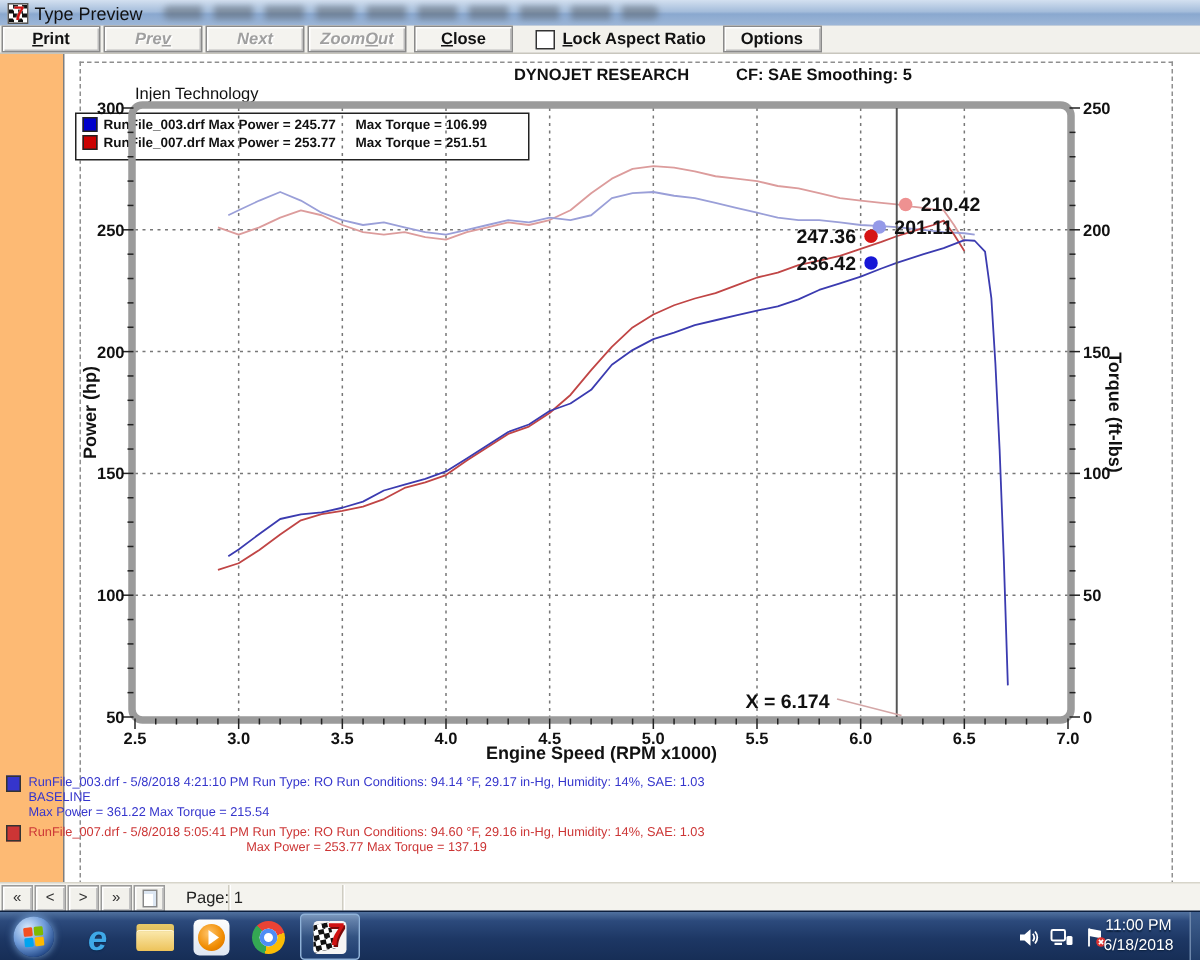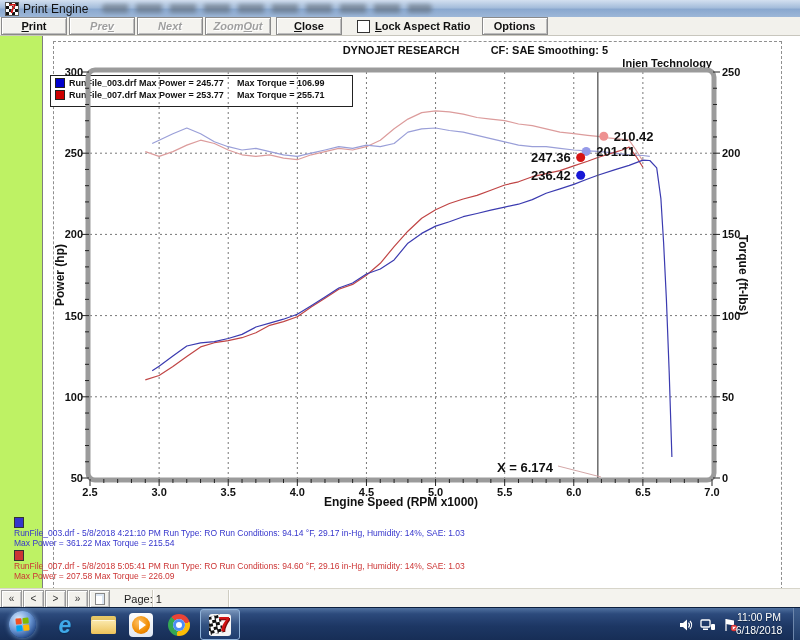--- a/index.html
+++ b/index.html
@@ -33,40 +33,40 @@
   .tbtn{height:16px;min-width:52px;margin:0 1px;padding:0 6px;background:#f4f3ef;
     border:1px solid #8a8a8a;box-shadow:inset 1px 1px 0 #ffffff, inset -1px -1px 0 #bdbdbd;
     font-size:11px;font-weight:bold;color:#111;display:flex;align-items:center;justify-content:center;
     white-space:nowrap;}
   .tbtn.disabled{color:#9f9f9f;text-shadow:1px 1px 0 #fff;font-style:italic;}
   .tb-check{display:flex;align-items:center;margin-left:14px;font-size:11px;font-weight:bold;color:#111;}
   .tb-check .box{width:11px;height:11px;background:#fff;border:1px solid #333;margin-right:5px;}
   .tb-gap{width:10px;}
 
   
-  .preview{position:absolute;left:0;top:35px;width:636px;height:553px;background:#bef264;z-index:1;}
+  .preview{position:absolute;left:0;top:35px;width:636px;height:553px;background:#fdba74;z-index:1;}
   .paper{position:absolute;left:42px;top:0;width:752px;height:553px;background:#ffffff;
     box-shadow:1px 0 0 #7e7e7e inset;}
   .margin-rect{position:absolute;left:53px;top:6px;width:727px;height:572px;
     border:1px dashed #8f8f8f;}
   .hdr1{position:absolute;left:90px;top:9px;width:622px;text-align:center;
     font-size:11px;font-weight:bold;color:#111;}
-  .hdr2{position:absolute;left:90px;top:22px;width:622px;text-align:right;
-    font-size:11px;font-weight:bold;color:#111;}
+  .hdr2{position:absolute;left:90px;top:22px;width:622px;text-align:left;
+    font-size:11px;font-weight:normal;color:#111;}
   .corner-note{position:absolute;right:28px;top:9px;font-size:11px;font-weight:bold;color:#111;}
 
   .legendbox{position:absolute;left:50px;top:40px;width:301px;height:28px;background:#fff;
     border:1px solid #222;z-index:6;padding:1px 0;}
   .lrow{display:flex;align-items:center;height:12px;padding-left:4px;
     font-size:9px;font-weight:bold;color:#111;white-space:nowrap;}
   .lrow .sq{width:8px;height:8px;border:1px solid #222;margin-right:4px;flex:none;}
   .lrow .lfile{width:168px;}
 
   .runinfo{position:absolute;left:0;top:478px;width:740px;z-index:6;}
-  .riblock{position:absolute;left:14px;display:flex;flex-direction:column;}
+  .riblock{position:absolute;left:4px;display:flex;}
   .riblock .sq{width:8px;height:9px;border:1px solid #333;margin:1px 5px 0 0;flex:none;}
   .riblock .lines{font-size:8.5px;line-height:10px;white-space:nowrap;}
 
   .chartsvg{position:absolute;left:0;top:0;width:800px;height:588px;z-index:5;pointer-events:none;}
 
   
   .statusbar{position:absolute;left:0;top:588px;width:800px;height:19px;background:#f4f3ee;
     border-top:1px solid #d7d5ca;display:flex;align-items:center;z-index:30;}
   .navbtn{width:19px;height:16px;margin-left:1px;background:#f2f1ec;border:1px solid #9a9a9a;
     box-shadow:inset 1px 1px 0 #fff, inset -1px -1px 0 #c2c2c2;font-size:10px;color:#333;
@@ -125,21 +125,21 @@
     background:linear-gradient(#40608f,#203c68);}
 </style>
 </head>
 <body>
 
 <div class="titlebar">
   <div class="title-icon">
     <div class="chk"></div>
       <div class="seven">7</div>
   </div>
-  <div class="title-text">Print Engine</div>
+  <div class="title-text">Type Preview</div>
   <div class="title-blur"></div>
 </div>
 <div class="winbtns">
   <div class="winbtn">▬</div>
   <div class="winbtn">❐</div>
   <div class="winbtn close">✕</div>
 </div>
 
 <div class="toolbar" id="toolbar">
     <div class="tbtn"><u>P</u>rint</div>
@@ -163,36 +163,37 @@
   <div class="corner-note">CF: SAE  Smoothing: 5</div>
   <div class="legendbox" id="legendbox">
       <div class="lrow">
         <div class="sq" style="background: rgb(0, 0, 204);"></div>
         <span class="lfile">RunFile_003.drf Max Power = 245.77</span>
         <span>Max Torque = 106.99</span>
       </div>
       <div class="lrow">
         <div class="sq" style="background: rgb(204, 0, 0);"></div>
         <span class="lfile">RunFile_007.drf Max Power = 253.77</span>
-        <span>Max Torque = 255.71</span>
+        <span>Max Torque = 251.51</span>
       </div>
     </div>
   <div class="runinfo" id="runinfo">
       <div class="riblock" style="top: 3px;">
         <div class="sq" style="background: rgb(53, 53, 204);"></div>
         <div class="lines" style="color: rgb(53, 53, 204);">
           <div>RunFile_003.drf - 5/8/2018 4:21:10 PM  Run Type: RO  Run Conditions: 94.14 °F, 29.17 in-Hg,  Humidity:  14%, SAE: 1.03</div>
+          <div>BASELINE</div>
           <div>Max Power = 361.22  Max Torque = 215.54</div>
         </div>
       </div>
-      <div class="riblock" style="top: 36px;">
+      <div class="riblock" style="top: 36px; text-align: center;">
         <div class="sq" style="background: rgb(204, 53, 53);"></div>
         <div class="lines" style="color: rgb(204, 53, 53);">
           <div>RunFile_007.drf - 5/8/2018 5:05:41 PM  Run Type: RO  Run Conditions: 94.60 °F, 29.16 in-Hg,  Humidity:  14%, SAE: 1.03</div>
-          <div>Max Power = 207.58  Max Torque = 226.09</div>
+          <div>Max Power = 253.77  Max Torque = 137.19</div>
         </div>
       </div>
     </div>
 </div>
 
 <svg class="chartsvg" id="chartsvg" viewBox="0 0 800 588" xmlns="http://www.w3.org/2000/svg">
   <g id="g-grid">
       <line x1="159.11111111111111" y1="72" x2="159.11111111111111" y2="478" stroke="#777" stroke-dasharray="2,3" stroke-width="1"></line>
       <line x1="228.22222222222223" y1="72" x2="228.22222222222223" y2="478" stroke="#777" stroke-dasharray="2,3" stroke-width="1"></line>
       <line x1="297.33333333333337" y1="72" x2="297.33333333333337" y2="478" stroke="#777" stroke-dasharray="2,3" stroke-width="1"></line>

